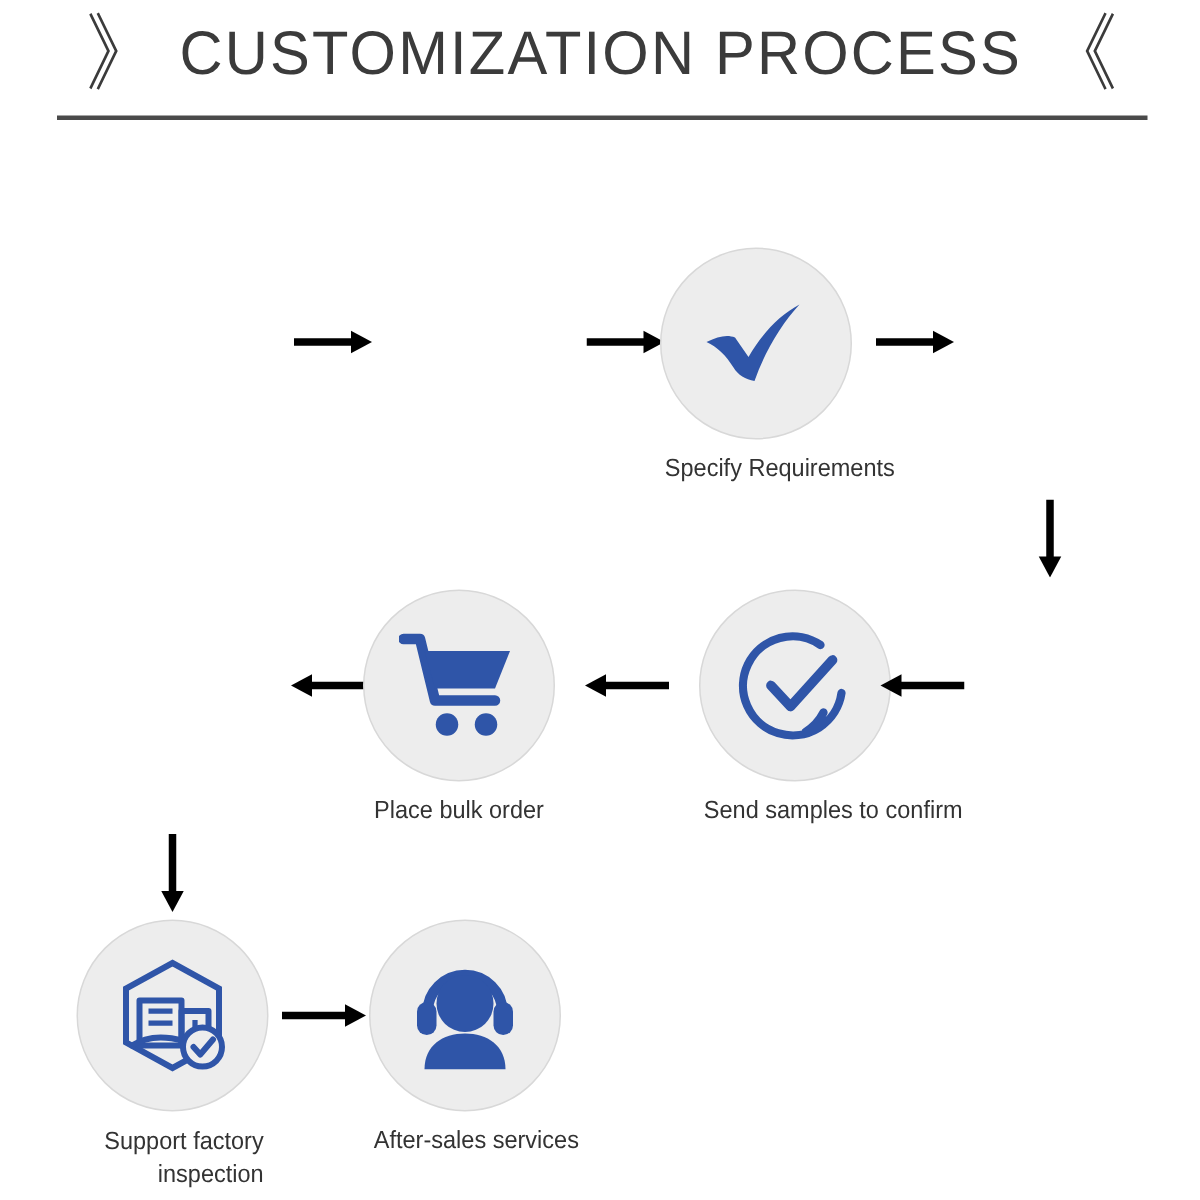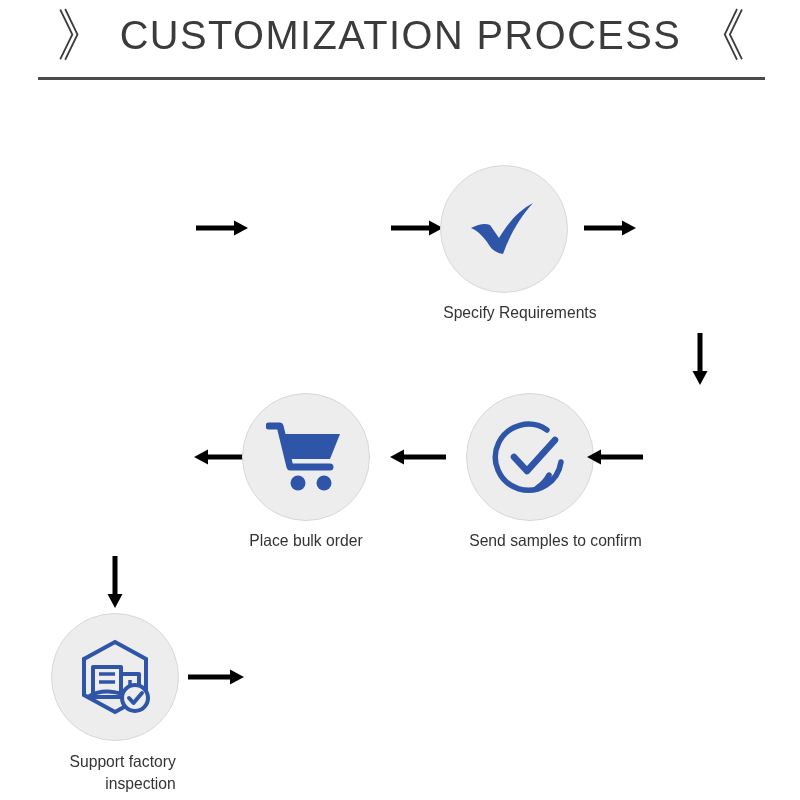--- a/index.html
+++ b/index.html
@@ -190,14 +190,26 @@
     <div class="label wrap" style="line-height:22px;">Support factory inspection</div>
   </div>
 
   <div class="arrow" style="left:188px;top:667px;">
     <svg width="56" height="20" viewBox="0 0 56 20">
       <rect x="0" y="7.5" width="44" height="5" fill="#000"></rect>
       <path d="M42 2.5 L56 10 L42 17.5 Z" fill="#000"></path>
     </svg>
   </div>
 
+  <div class="node" style="left:246px;top:613px;">
+    <div class="circle">
+      <svg width="78" height="72" viewBox="0 0 78 72">
+        <path d="M14 34 A25 25 0 0 1 64 34" fill="none" stroke="#2F55A8" stroke-width="7" stroke-linecap="round"></path>
+        <rect x="7" y="27" width="13" height="22" rx="6.5" fill="#2F55A8"></rect>
+        <rect x="58" y="27" width="13" height="22" rx="6.5" fill="#2F55A8"></rect>
+        <circle cx="39" cy="28" r="19" fill="#2F55A8"></circle>
+        <path d="M12 72 C12 56 24 48 39 48 C54 48 66 56 66 72 Z" fill="#2F55A8"></path>
+      </svg>
+    </div>
+    <div class="label">After-sales services</div>
+  </div>
 
 </div>
 
 </body></html>

